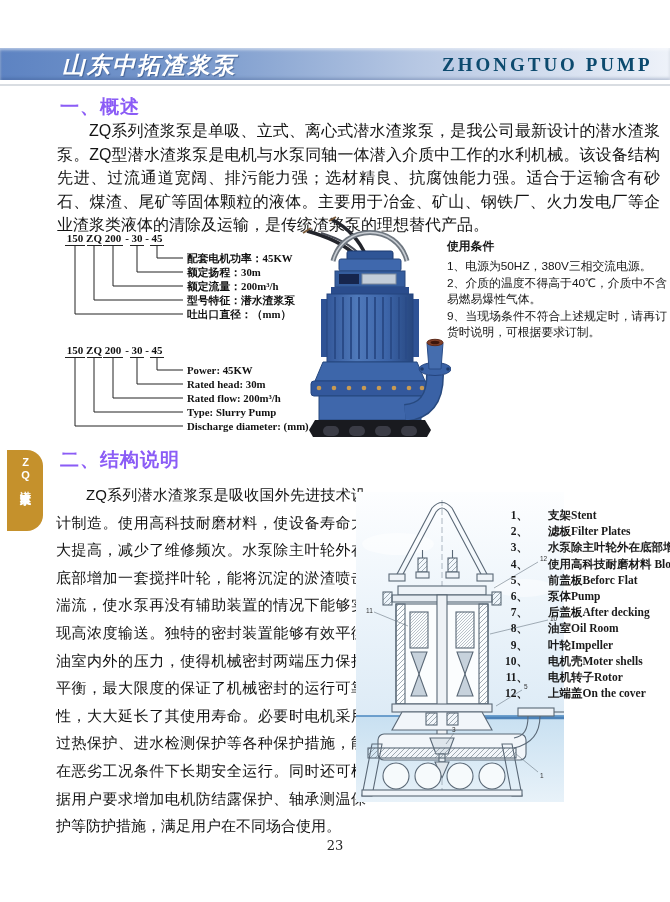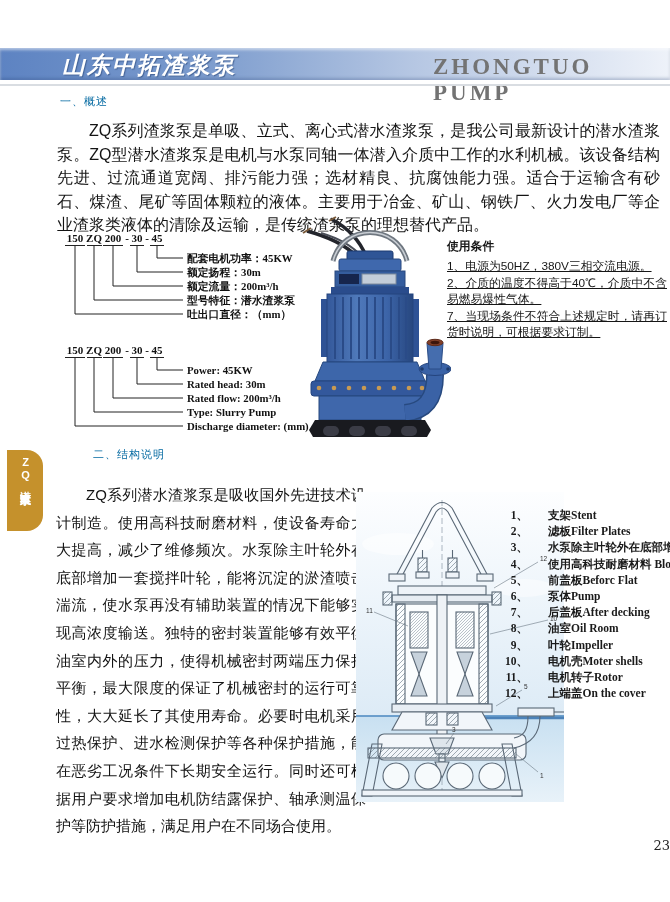--- a/index.html
+++ b/index.html
@@ -6,51 +6,51 @@
   .page{position:relative;width:670px;height:902px;background:#ffffff;overflow:hidden;
         font-family:"Liberation Sans",sans-serif;color:#1b1b1b;}
 
   
   .band{position:absolute;left:0;top:48;width:670px;height:32px;top:48px;
         background:linear-gradient(90deg,#5d83c2 0%,#7b9bcd 30%,#b6c7e3 62%,#eef2f9 100%);
         box-shadow:inset 0 2px 3px rgba(255,255,255,.55), inset 0 -2px 3px rgba(30,60,110,.25);}
   .brand-zh{position:absolute;left:62px;top:50px;font-family:"DejaVu Serif",serif;
         font-style:italic;font-weight:bold;font-size:23px;color:#ffffff;letter-spacing:2px;
         text-shadow:1px 1px 1px rgba(40,70,120,.6);text-align:right;}
-  .brand-en{position:absolute;left:433px;top:54px;font-family:"Liberation Serif",serif;
-        font-weight:bold;font-size:23px;color:#737373;letter-spacing:3px;}
+  .brand-en{position:absolute;left:442px;top:54px;font-family:"Liberation Serif",serif;
+        font-weight:bold;font-size:19px;color:#0c4a6e;letter-spacing:3px;}
   .band-divider{position:absolute;left:0;top:84px;width:670px;height:2px;background:#d9dde2;}
 
   
   .side-tab{position:absolute;left:7px;top:450px;width:36px;height:81px;background:#c5912c;
         border-radius:0 16px 16px 0;display:flex;align-items:flex-start;justify-content:center;}
   .side-tab span{writing-mode:vertical-rl;text-orientation:upright;color:#ffffff;
         font-size:11px;letter-spacing:1px;margin-top:6px;font-weight:bold;}
 
-  .h1{position:absolute;font-size:11px;font-weight:normal;color:#0369a1;letter-spacing:1px;}
+  .h1{position:absolute;font-size:19px;font-weight:bold;color:#8b5cf6;letter-spacing:1px;}
   #overview-title{left:60px;top:94px;}
-  #structure-title{left:60px;top:447px;margin-left:33px;}
+  #structure-title{left:60px;top:447px;}
 
   .para{position:absolute;text-align:justify;color:#141414;}
   #overview-body{left:57px;top:119px;width:603px;font-size:16px;line-height:1.47;text-indent:2em;}
   #structure-body{left:56px;top:481px;width:310px;font-size:15px;line-height:1.84;text-indent:2em;}
 
   
   .usage{position:absolute;left:447px;top:239px;width:220px;font-size:11.8px;line-height:15.6px;color:#161616;}
   .usage .u-title{font-weight:bold;margin-bottom:4px;}
-  .usage p{margin:0 0 2px 0;text-align:justify;text-decoration:underline;}
+  .usage p{margin:0 0 2px 0;text-align:justify;}
 
   
   .parts{position:absolute;left:498px;top:507px;width:175px;font-size:11.5px;font-weight:600;
          color:#1a1a1a;font-family:"Liberation Serif",serif;}
   .parts .row{display:flex;height:16.2px;line-height:16.2px;}
   .parts .no{width:30px;text-align:right;flex:0 0 30px;}
   .parts .nm{margin-left:20px;white-space:nowrap;}
 
-  .page-num{position:absolute;left:0;top:838px;width:670px;text-align:right;
+  .page-num{position:absolute;left:0;top:838px;width:670px;text-align:center;
         font-family:"DejaVu Serif",serif;font-size:13px;color:#222;}
 
   svg text{font-family:"Liberation Serif",serif;}
   .diag-label{font-size:10.8px;font-weight:600;fill:#111;}
   .diag-code{font-size:11px;font-weight:bold;fill:#111;}
   .callout{font-size:6.5px;fill:#333;font-family:"Liberation Sans",sans-serif;}
 
   .abs{position:absolute;}
 </style>
 </head>
@@ -203,21 +203,21 @@
     <rect x="34" y="215" width="16" height="10" rx="5" fill="#3b3c46"></rect>
     <rect x="60" y="215" width="16" height="10" rx="5" fill="#3b3c46"></rect>
     <rect x="86" y="215" width="16" height="10" rx="5" fill="#3b3c46"></rect>
     <rect x="112" y="215" width="16" height="10" rx="5" fill="#3b3c46"></rect>
   </svg>
 
   <div class="usage">
     <div class="u-title">使用条件</div>
     <p>1、电源为50HZ，380V三相交流电源。</p>
     <p>2、介质的温度不得高于40℃，介质中不含易燃易爆性气体。</p>
-    <p>7、当现场条件不符合上述规定时，请再订货时说明，可根据要求订制。</p>
+    <p>9、当现场条件不符合上述规定时，请再订货时说明，可根据要求订制。</p>
   </div>
 
   <div class="h1" id="structure-title">二、结构说明</div>
   <div class="para" id="structure-body">ZQ系列潜水渣浆泵是吸收国外先进技术设计制造。使用高科技耐磨材料，使设备寿命大大提高，减少了维修频次。水泵除主叶轮外在底部增加一套搅拌叶轮，能将沉淀的淤渣喷击湍流，使水泵再没有辅助装置的情况下能够实现高浓度输送。独特的密封装置能够有效平衡油室内外的压力，使得机械密封两端压力保持平衡，最大限度的保证了机械密封的运行可靠性，大大延长了其使用寿命。必要时电机采用过热保护、进水检测保护等各种保护措施，能在恶劣工况条件下长期安全运行。同时还可根据用户要求增加电机防结露保护、轴承测温保护等防护措施，满足用户在不同场合使用。</div>
 
   <svg class="abs" style="left:356px;top:492px;" width="208" height="310" viewBox="0 0 208 310">
     <defs>
       <linearGradient id="sky" x1="0" y1="0" x2="0" y2="1">
         <stop offset="0" stop-color="#fdfeff"></stop>
           <stop offset="1" stop-color="#ddebf6"></stop>

